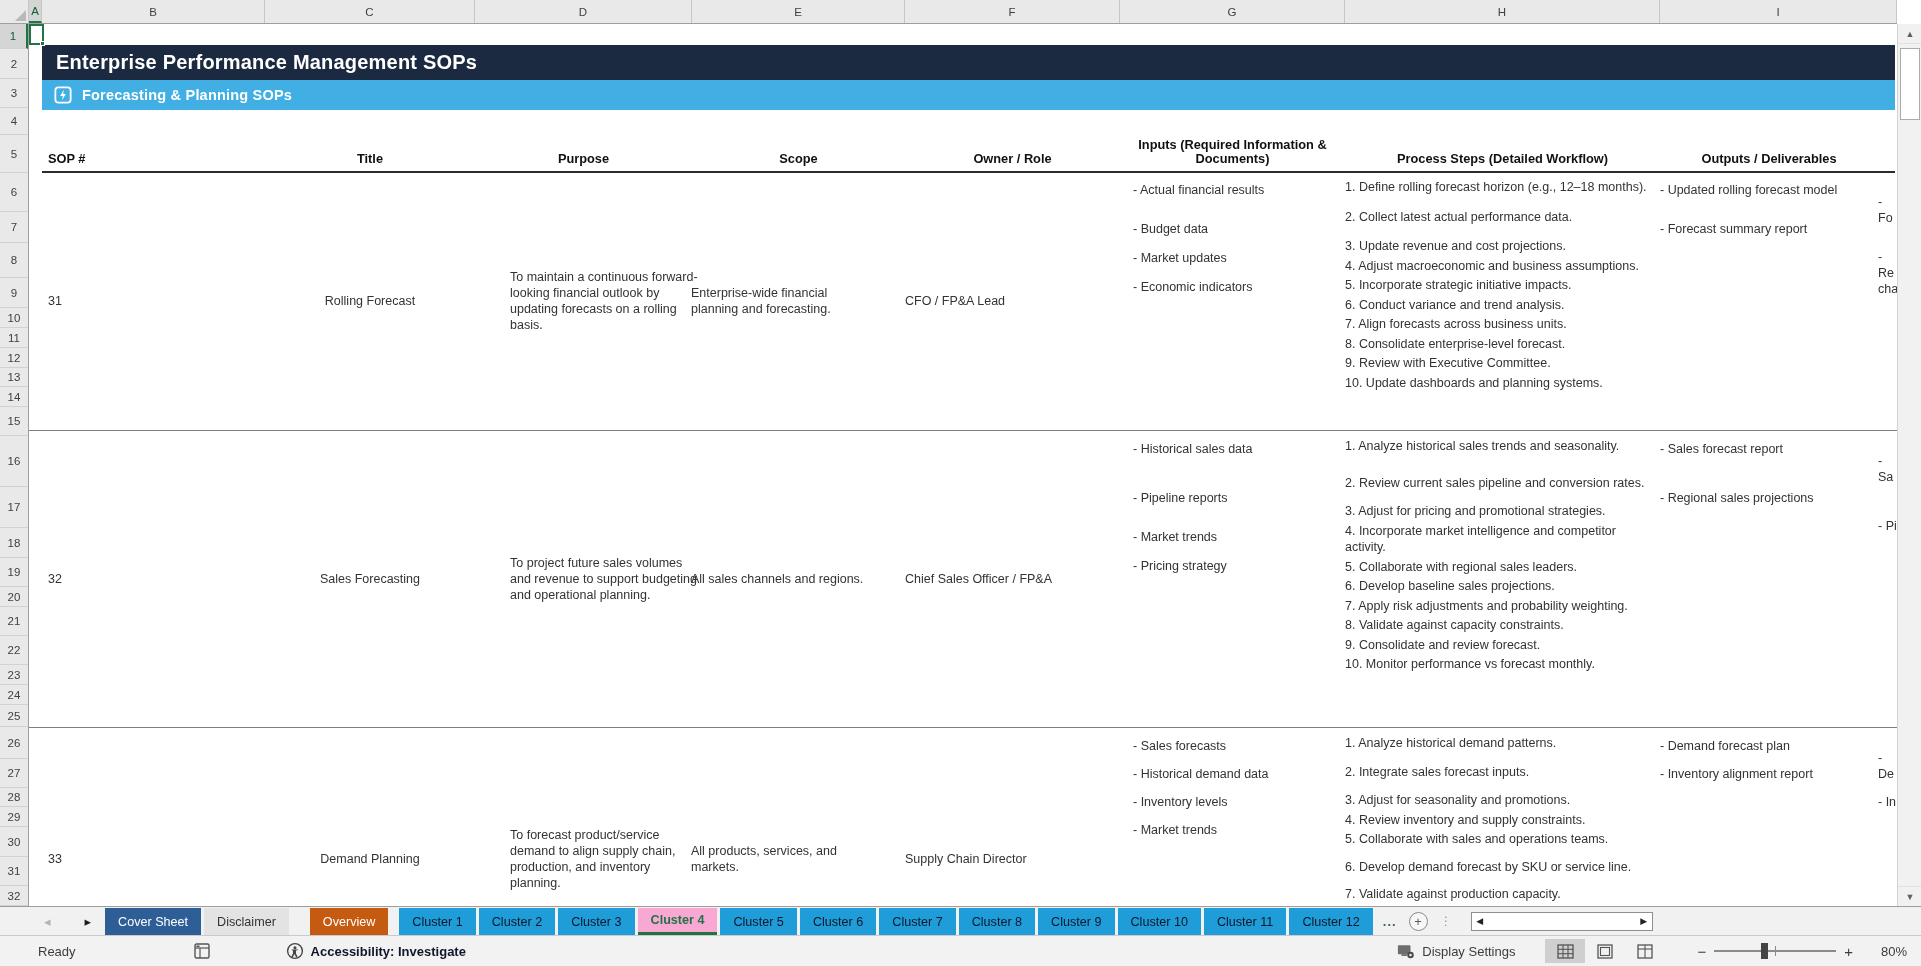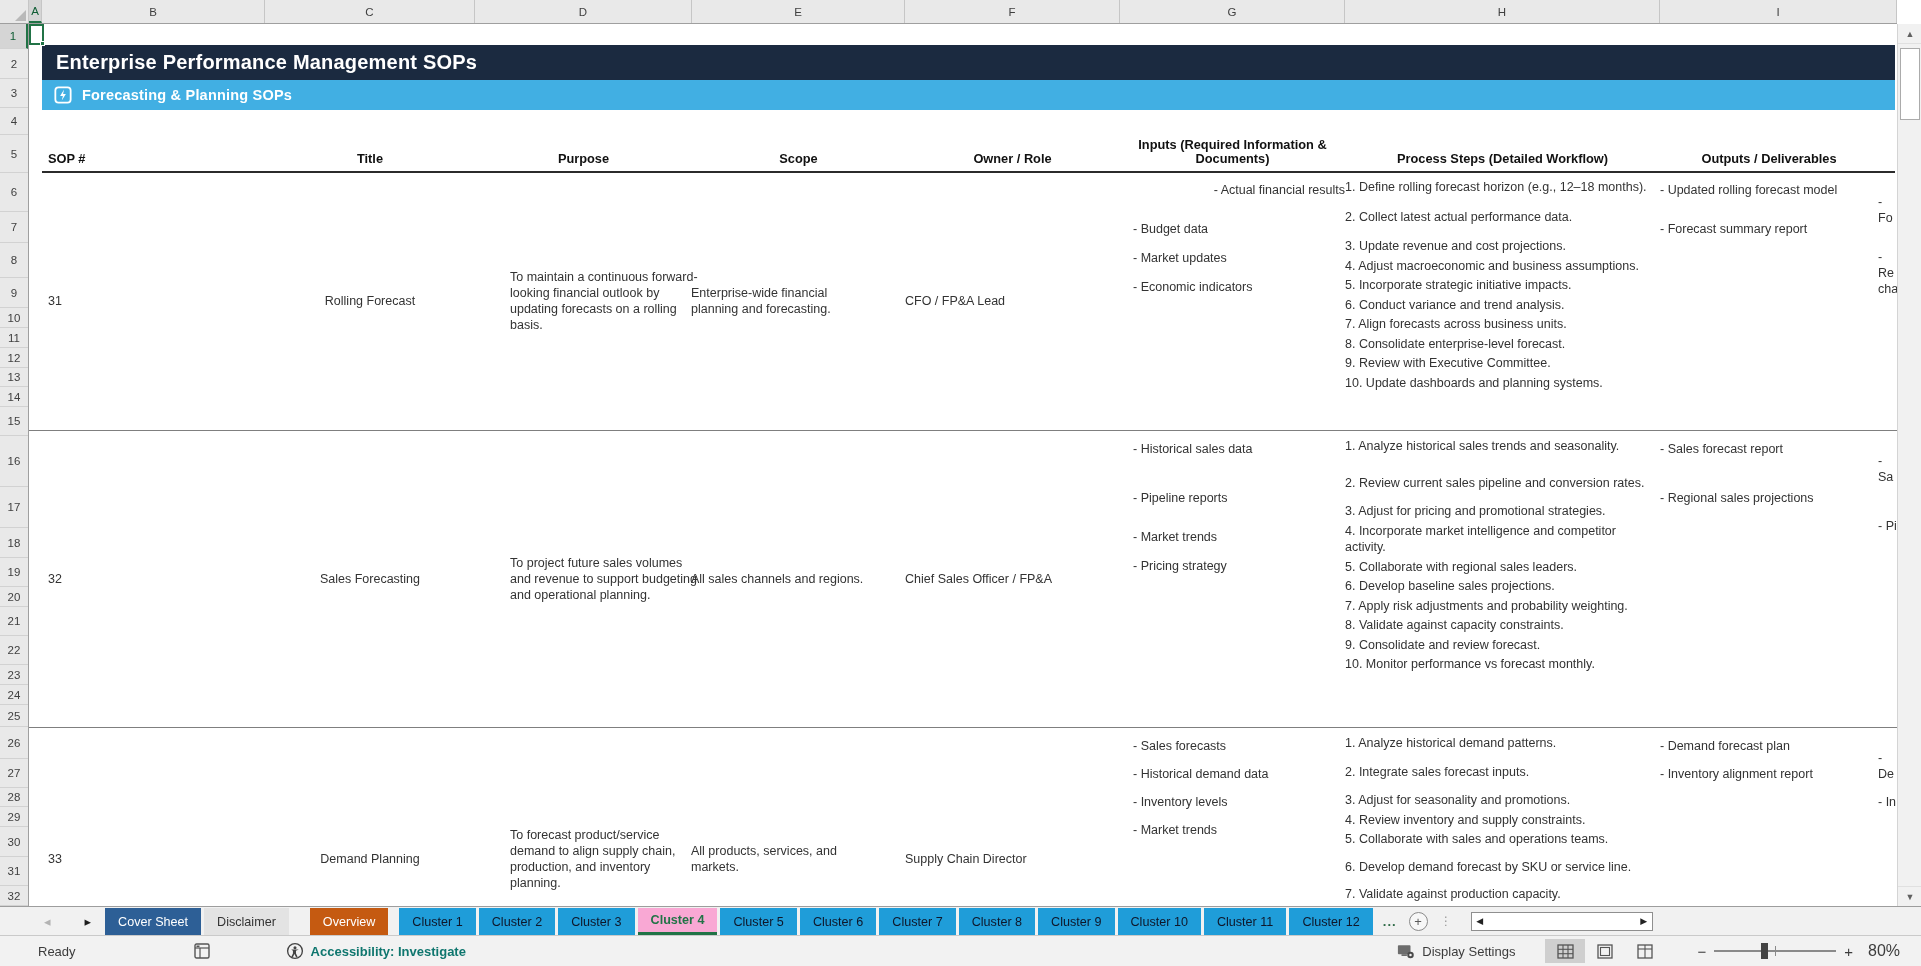--- a/index.html
+++ b/index.html
@@ -46,21 +46,21 @@
   .cell-steps{left:1345px;width:315px;padding-top:7px;}
   .cell-outputs{left:1660px;width:218px;padding-top:10px;}
   .cell-clip{left:1878px;width:19px;padding-top:22px;overflow:hidden;white-space:normal;}
   .steps .step{margin-bottom:3px;line-height:16.5px;}
   .b0 .steps .step:nth-child(1),.b0 .steps .step:nth-child(2){margin-bottom:13px;}
   .b1 .steps .step:nth-child(1){margin-bottom:20px;}
   .b1 .steps .step:nth-child(2){margin-bottom:12px;}
   .b2 .steps .step:nth-child(1),.b2 .steps .step:nth-child(2){margin-bottom:12px;}
   .b2 .steps .step:nth-child(5),.b2 .steps .step:nth-child(6){margin-bottom:11px;}
   .inputs .item{margin-bottom:13px;}
-  .b0 .inputs .item:first-child{margin-bottom:23px;text-align:right;}
+  .b0 .inputs .item:first-child{margin-bottom:23px;}
   .b1 .inputs .item:nth-child(1){margin-bottom:33px;}
   .b1 .inputs .item:nth-child(2){margin-bottom:23px;}
   .b2 .inputs .item{margin-bottom:12px;}
   .outputs .item,.clipitems .item{margin-bottom:23px;}
   .b1 .outputs .item,.b1 .clipitems .item{margin-bottom:33px;}
   .b2 .outputs .item,.b2 .clipitems .item{margin-bottom:12px;}
 
   
   .colhdr{position:absolute;left:0;top:0;width:1897px;height:24px;background:#e9e9e9;border-bottom:1px solid #9f9f9f;z-index:3;}
   .colcell{position:absolute;top:0;height:23px;display:flex;align-items:center;justify-content:center;
@@ -106,31 +106,31 @@
   .hscroll{display:flex;align-items:center;width:182px;height:19px;background:#fff;border:1px solid #8f8f8f;margin-left:6px;}
   .hscroll .harrow{width:16px;text-align:center;font-size:9px;color:#222;}
   .hscroll .htrack{flex:1;height:100%;background:#fff;}
 
   
   .statusbar{position:absolute;left:0;top:935px;width:1921px;height:31px;background:#f2f2f2;border-top:1px solid #cacaca;
     display:flex;align-items:center;z-index:5;font-size:13px;color:#3c3c3c;}
   .statusbar .ready{margin-left:38px;}
   .macro-btn{margin-left:118px;display:flex;align-items:center;}
   .acc-btn{margin-left:76px;display:flex;align-items:center;gap:7px;}
-  .acc-text{font-weight:bold;color:#0f766e;}
+  .acc-text{font-weight:bold;color:#0f172a;}
   .sb-right{margin-left:auto;display:flex;align-items:center;margin-right:14px;}
   .disp-settings{display:flex;align-items:center;gap:7px;margin-right:30px;}
   .viewbtn{width:40px;height:24px;display:flex;align-items:center;justify-content:center;}
   .viewbtn.active{background:#cfcfcf;}
   .zoomctl{display:flex;align-items:center;margin-left:24px;}
   .zoomctl .zo,.zoomctl .zi{font-size:15px;color:#3c3c3c;padding:0 8px;}
   .ztrack{position:relative;width:122px;height:2px;background:#8a8a8a;}
   .ztick{position:absolute;left:50%;top:-4px;width:1px;height:10px;background:#8a8a8a;}
   .zthumb{position:absolute;left:38%;top:-7px;width:7px;height:16px;background:#444;}
-  .zoom-level{width:46px;text-align:center;font-size:16px;}
+  .zoom-level{width:46px;text-align:right;font-size:13px;}
   svg{display:block;}
 </style>
 </head>
 <body>
 
 <div class="app">
 
   <div class="canvas">
     <div class="title-bar">Enterprise Performance Management SOPs</div>
     <div class="subtitle-bar">

